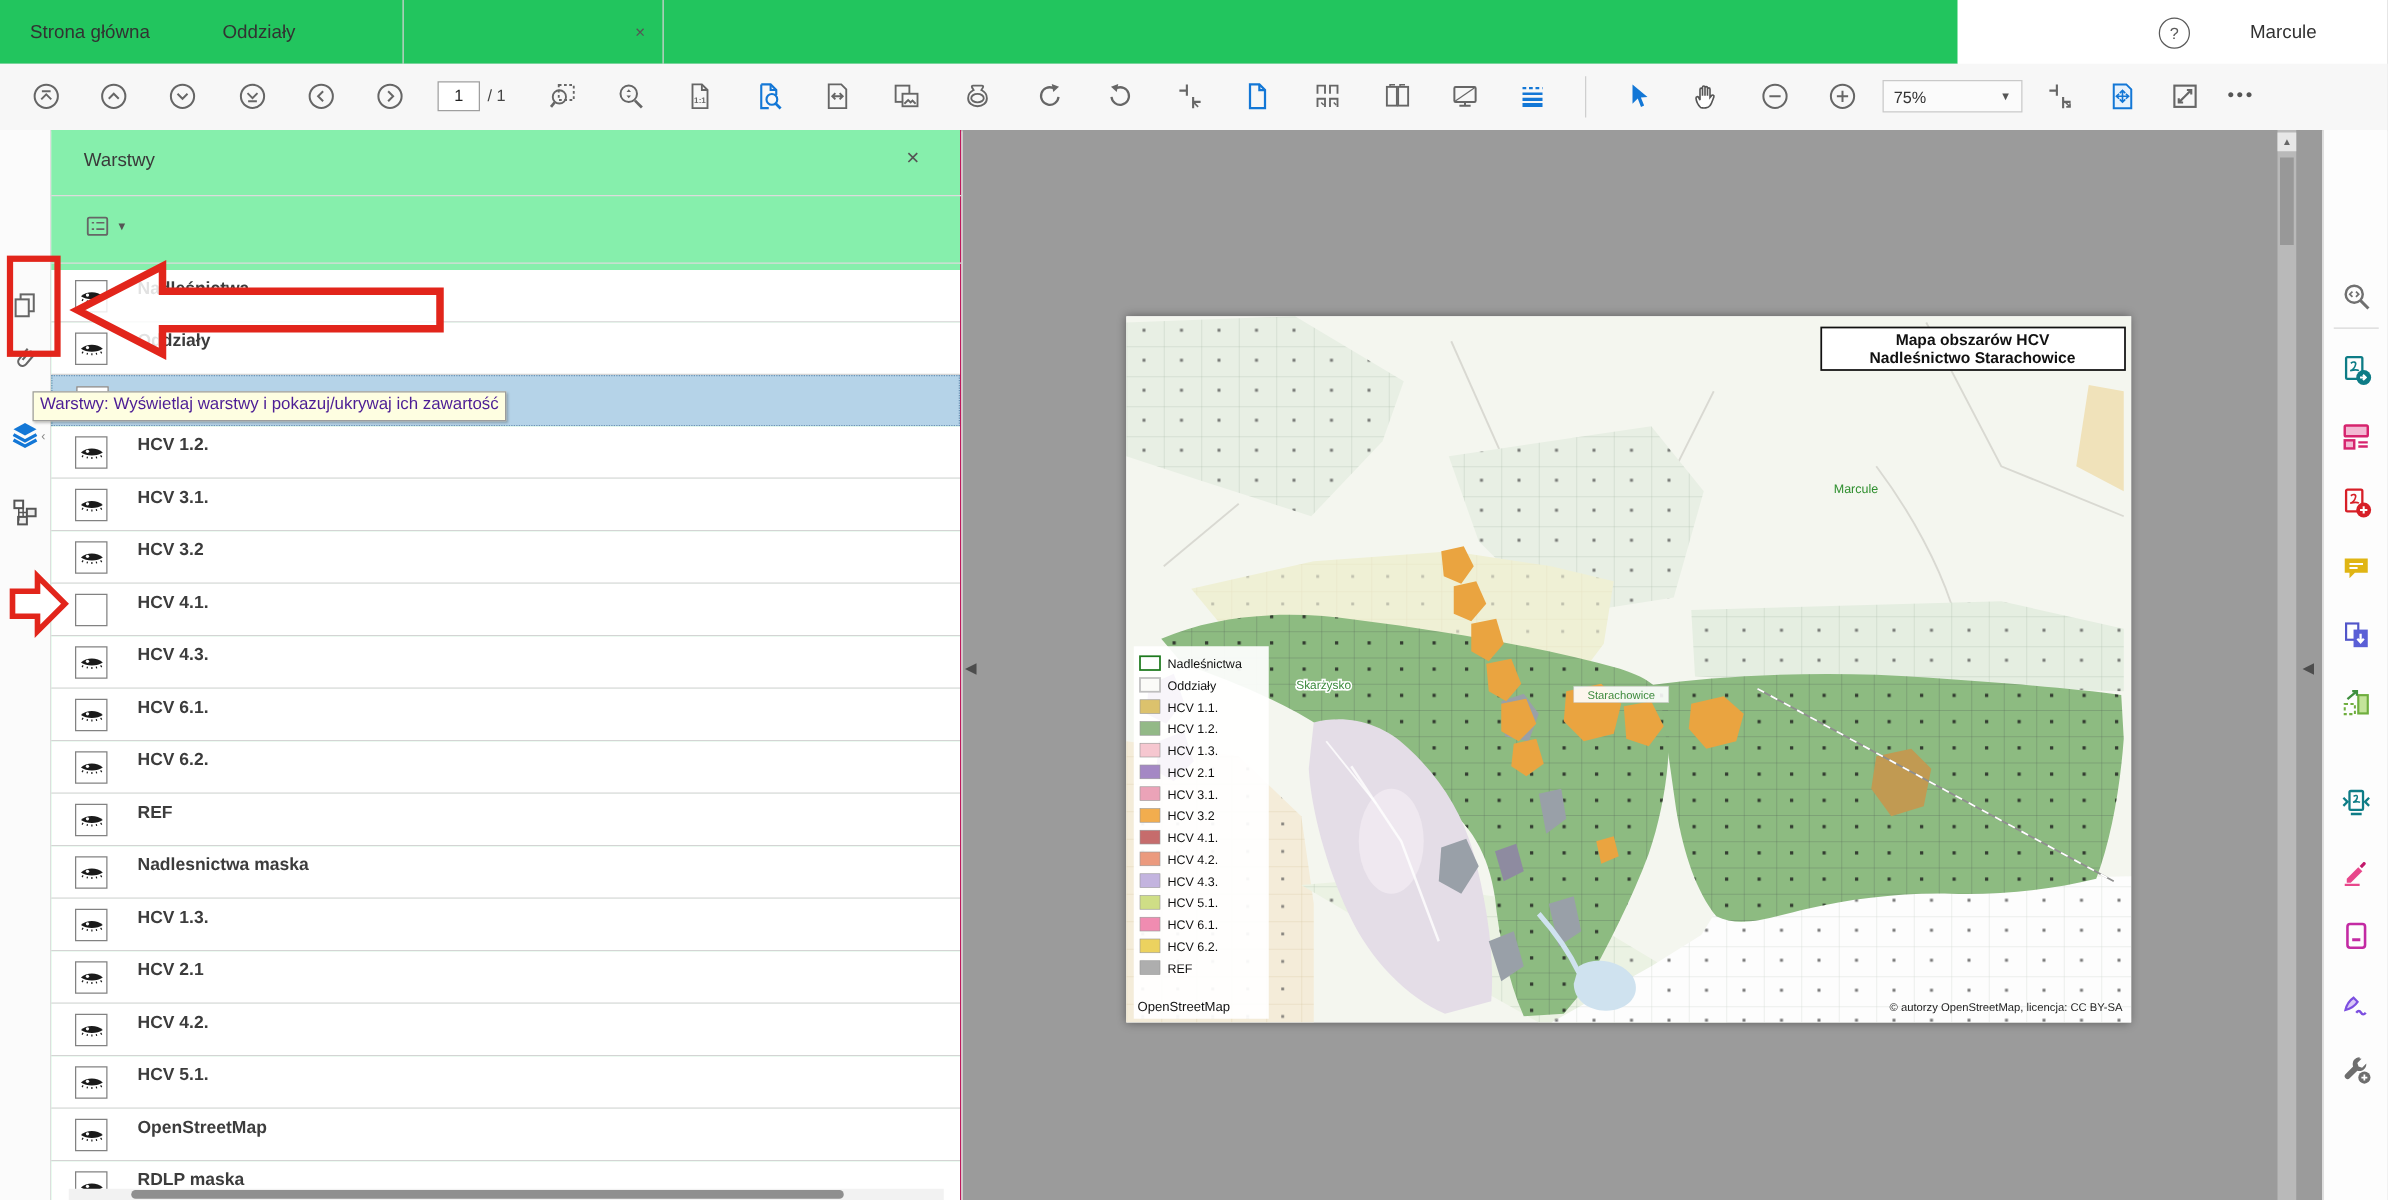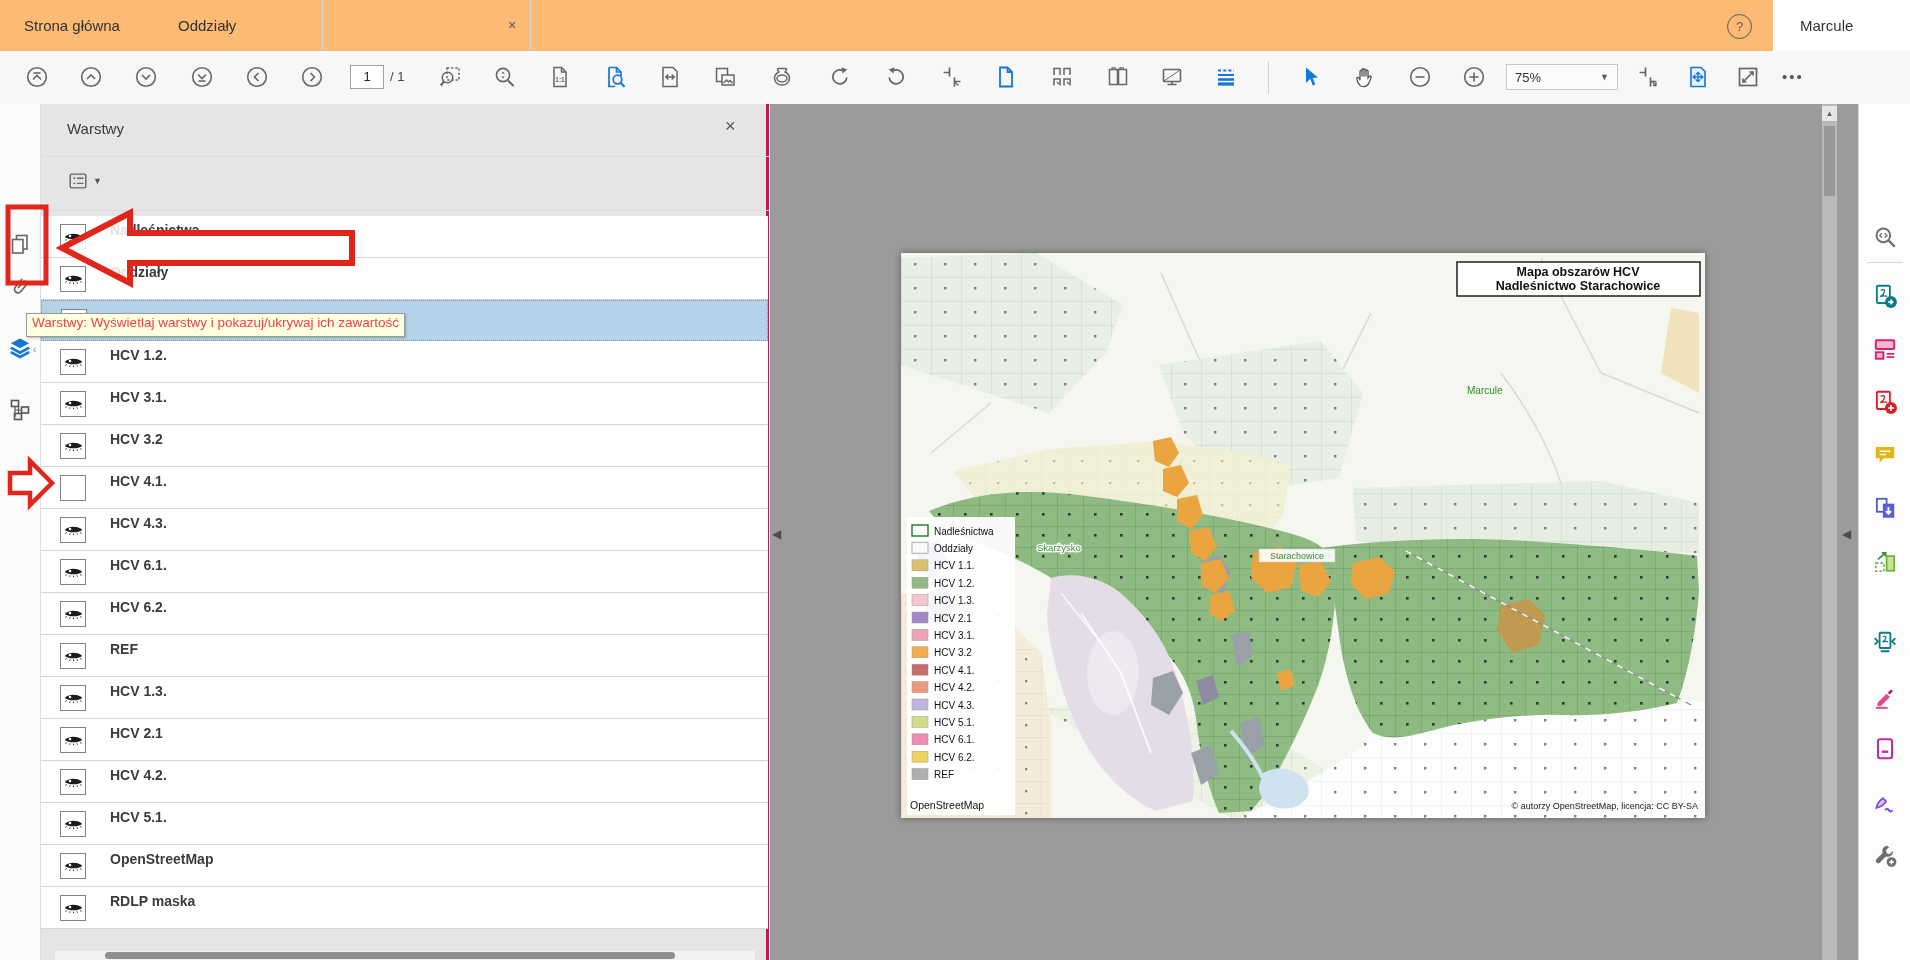--- a/index.html
+++ b/index.html
@@ -1,38 +1,38 @@
 <!DOCTYPE html>
 <html><head>
 <meta charset="utf-8">
 <style>
   html,body{margin:0;padding:0;width:1910px;height:960px;overflow:hidden;
     font-family:"Liberation Sans","DejaVu Sans",sans-serif;background:#fff;}
   .abs{position:absolute;}
   
-  #header{left:0;top:0;width:1773px;height:51px;background:#fdba74;border-bottom:1px solid #d6d6d6;text-align:center;}
+  #header{left:0;top:0;width:1566px;height:51px;background:#22c55e;border-bottom:1px solid #d6d6d6;text-align:center;}
   .htab{top:0;height:51px;line-height:51px;font-size:15px;color:#323232;padding:0 18px;cursor:pointer;}
   .hsep{top:0;width:1px;height:51px;background:#d2d2d2;}
   
   #toolbar{left:0;top:51px;width:1910px;height:53px;background:#f7f7f7;border-bottom:1px solid #cfcfcf;}
   .tbi{width:26px;height:26px;top:13px;cursor:pointer;display:flex;align-items:center;justify-content:center;}
   .tbdiv{top:10px;width:1px;height:33px;background:#cfcfcf;}
   #page-field{left:350px;top:14px;width:32px;height:22px;background:#fff;border:1px solid #9f9f9f;
     font-size:13px;color:#222;text-align:center;line-height:22px;}
   #page-count{left:390px;top:14px;font-size:13px;color:#444;line-height:24px;}
   #zoom-combo{left:1506px;top:13px;width:112px;height:26px;border:1px solid #c9c9c9;background:#fbfbfb;
     display:flex;align-items:center;justify-content:space-between;padding:0 8px;box-sizing:border-box;cursor:pointer;}
   #zoom-combo .zv{font-size:13px;color:#333;}
   #zoom-combo .za{font-size:9px;color:#555;}
   #more-tools-dots{left:1782px;top:13px;font-size:15px;color:#555;letter-spacing:2px;line-height:26px;cursor:pointer;}
   
   #leftrail{left:0;top:104px;width:40px;height:856px;background:#fbfbfb;border-right:1px solid #dedede;}
   .raili{left:7px;width:26px;height:26px;cursor:pointer;display:flex;align-items:center;justify-content:center;}
   
-  #panel{left:41px;top:104px;width:728px;height:856px;background:#e5e5e5;border-right:3px solid #be185d;box-sizing:border-box;}
+  #panel{left:41px;top:104px;width:728px;height:856px;background:#86efac;border-right:1px solid #be185d;box-sizing:border-box;}
   #panel-title{left:26px;top:16px;font-size:15px;color:#3a3a3a;}
   #panel-close{left:684px;top:12px;font-size:18px;color:#555;cursor:pointer;}
   .pdiv{left:0;width:728px;height:1px;background:#dcdcdc;}
   #opt-btn{left:26px;top:64px;width:42px;height:26px;display:flex;align-items:center;cursor:pointer;}
   #layer-list{left:0;top:112px;width:727px;}
   .layer-row{position:relative;width:727px;height:41px;border-bottom:1px solid #d4d4d4;background:#fff;cursor:pointer;}
   .layer-row.selected{background:#b5d3e8;border:1px dotted #6b93b5;box-sizing:border-box;}
   .eyebox{position:absolute;left:19px;top:8px;width:24px;height:24px;border:1px solid #828282;background:#fff;
     display:flex;align-items:center;justify-content:center;cursor:pointer;}
   .layer-label{position:absolute;left:69px;top:6px;font-size:14px;font-weight:bold;color:#3c3c3c;}
@@ -45,21 +45,21 @@
   #vscroll{left:1822px;top:104px;width:15px;height:856px;background:#b9b9b9;}
   #vscroll-arrow{left:0;top:2px;width:15px;height:15px;background:#e7e7e7;color:#666;font-size:8px;
     display:flex;align-items:center;justify-content:center;position:absolute;cursor:pointer;}
   #vscroll-thumb{left:2px;top:22px;width:11px;height:70px;background:#989898;position:absolute;cursor:pointer;}
   
   #rightrail{left:1858px;top:104px;width:52px;height:856px;background:#fdfdfd;border-left:1px solid #d5d5d5;box-sizing:border-box;}
   .rri{left:12px;width:28px;height:28px;cursor:pointer;display:flex;align-items:center;justify-content:center;}
   .rrdiv{left:8px;width:36px;height:1px;background:#d8d8d8;}
   
   #tooltip{left:26px;top:313px;height:20px;background:#fefee1;border:1px solid #9c9c9c;padding:1px 5px;
-    font-size:13.5px;color:#ef4444;white-space:nowrap;z-index:60;box-shadow:1px 1px 2px rgba(0,0,0,.25);}
+    font-size:13.5px;color:#4c1d95;white-space:nowrap;z-index:60;box-shadow:1px 1px 2px rgba(0,0,0,.25);}
   #annot-overlay{left:0;top:0;z-index:80;pointer-events:none;}
   
   text{font-family:"Liberation Sans","DejaVu Sans",sans-serif;}
 </style>
 </head>
 <body>
 
 <div id="header" class="abs">
   <div class="htab abs" style="left:6px;">Strona główna</div>
   <div class="htab abs" style="left:160px;">Oddziały</div>
@@ -407,20 +407,30 @@
       </div>
       <div class="layer-row">
         <span class="eyebox">
           <svg viewBox="0 0 24 24" width="21" height="21">
             <path d="M2,11.5 C7,6.5 17,6.5 22,11.5 C17,15 7,15 2,11.5 Z" fill="#1b1b1b"></path>
             <circle cx="8" cy="10.3" r="1.5" fill="#fff"></circle>
             <path d="M4,14 3,15.6 M8,15.2 7.6,16.8 M12,15.6 12,17.3 M16,15.2 16.4,16.8 M20,14 21,15.6" stroke="#1b1b1b" stroke-width="1.1"></path>
           </svg>
         </span>
         <span class="layer-label">REF</span>
+      </div>
+      <div class="layer-row">
+        <span class="eyebox">
+          <svg viewBox="0 0 24 24" width="21" height="21">
+            <path d="M2,11.5 C7,6.5 17,6.5 22,11.5 C17,15 7,15 2,11.5 Z" fill="#1b1b1b"></path>
+            <circle cx="8" cy="10.3" r="1.5" fill="#fff"></circle>
+            <path d="M4,14 3,15.6 M8,15.2 7.6,16.8 M12,15.6 12,17.3 M16,15.2 16.4,16.8 M20,14 21,15.6" stroke="#1b1b1b" stroke-width="1.1"></path>
+          </svg>
+        </span>
+        <span class="layer-label">Nadlesnictwa maska</span>
       </div>
       <div class="layer-row">
         <span class="eyebox">
           <svg viewBox="0 0 24 24" width="21" height="21">
             <path d="M2,11.5 C7,6.5 17,6.5 22,11.5 C17,15 7,15 2,11.5 Z" fill="#1b1b1b"></path>
             <circle cx="8" cy="10.3" r="1.5" fill="#fff"></circle>
             <path d="M4,14 3,15.6 M8,15.2 7.6,16.8 M12,15.6 12,17.3 M16,15.2 16.4,16.8 M20,14 21,15.6" stroke="#1b1b1b" stroke-width="1.1"></path>
           </svg>
         </span>
         <span class="layer-label">HCV 1.3.</span>

